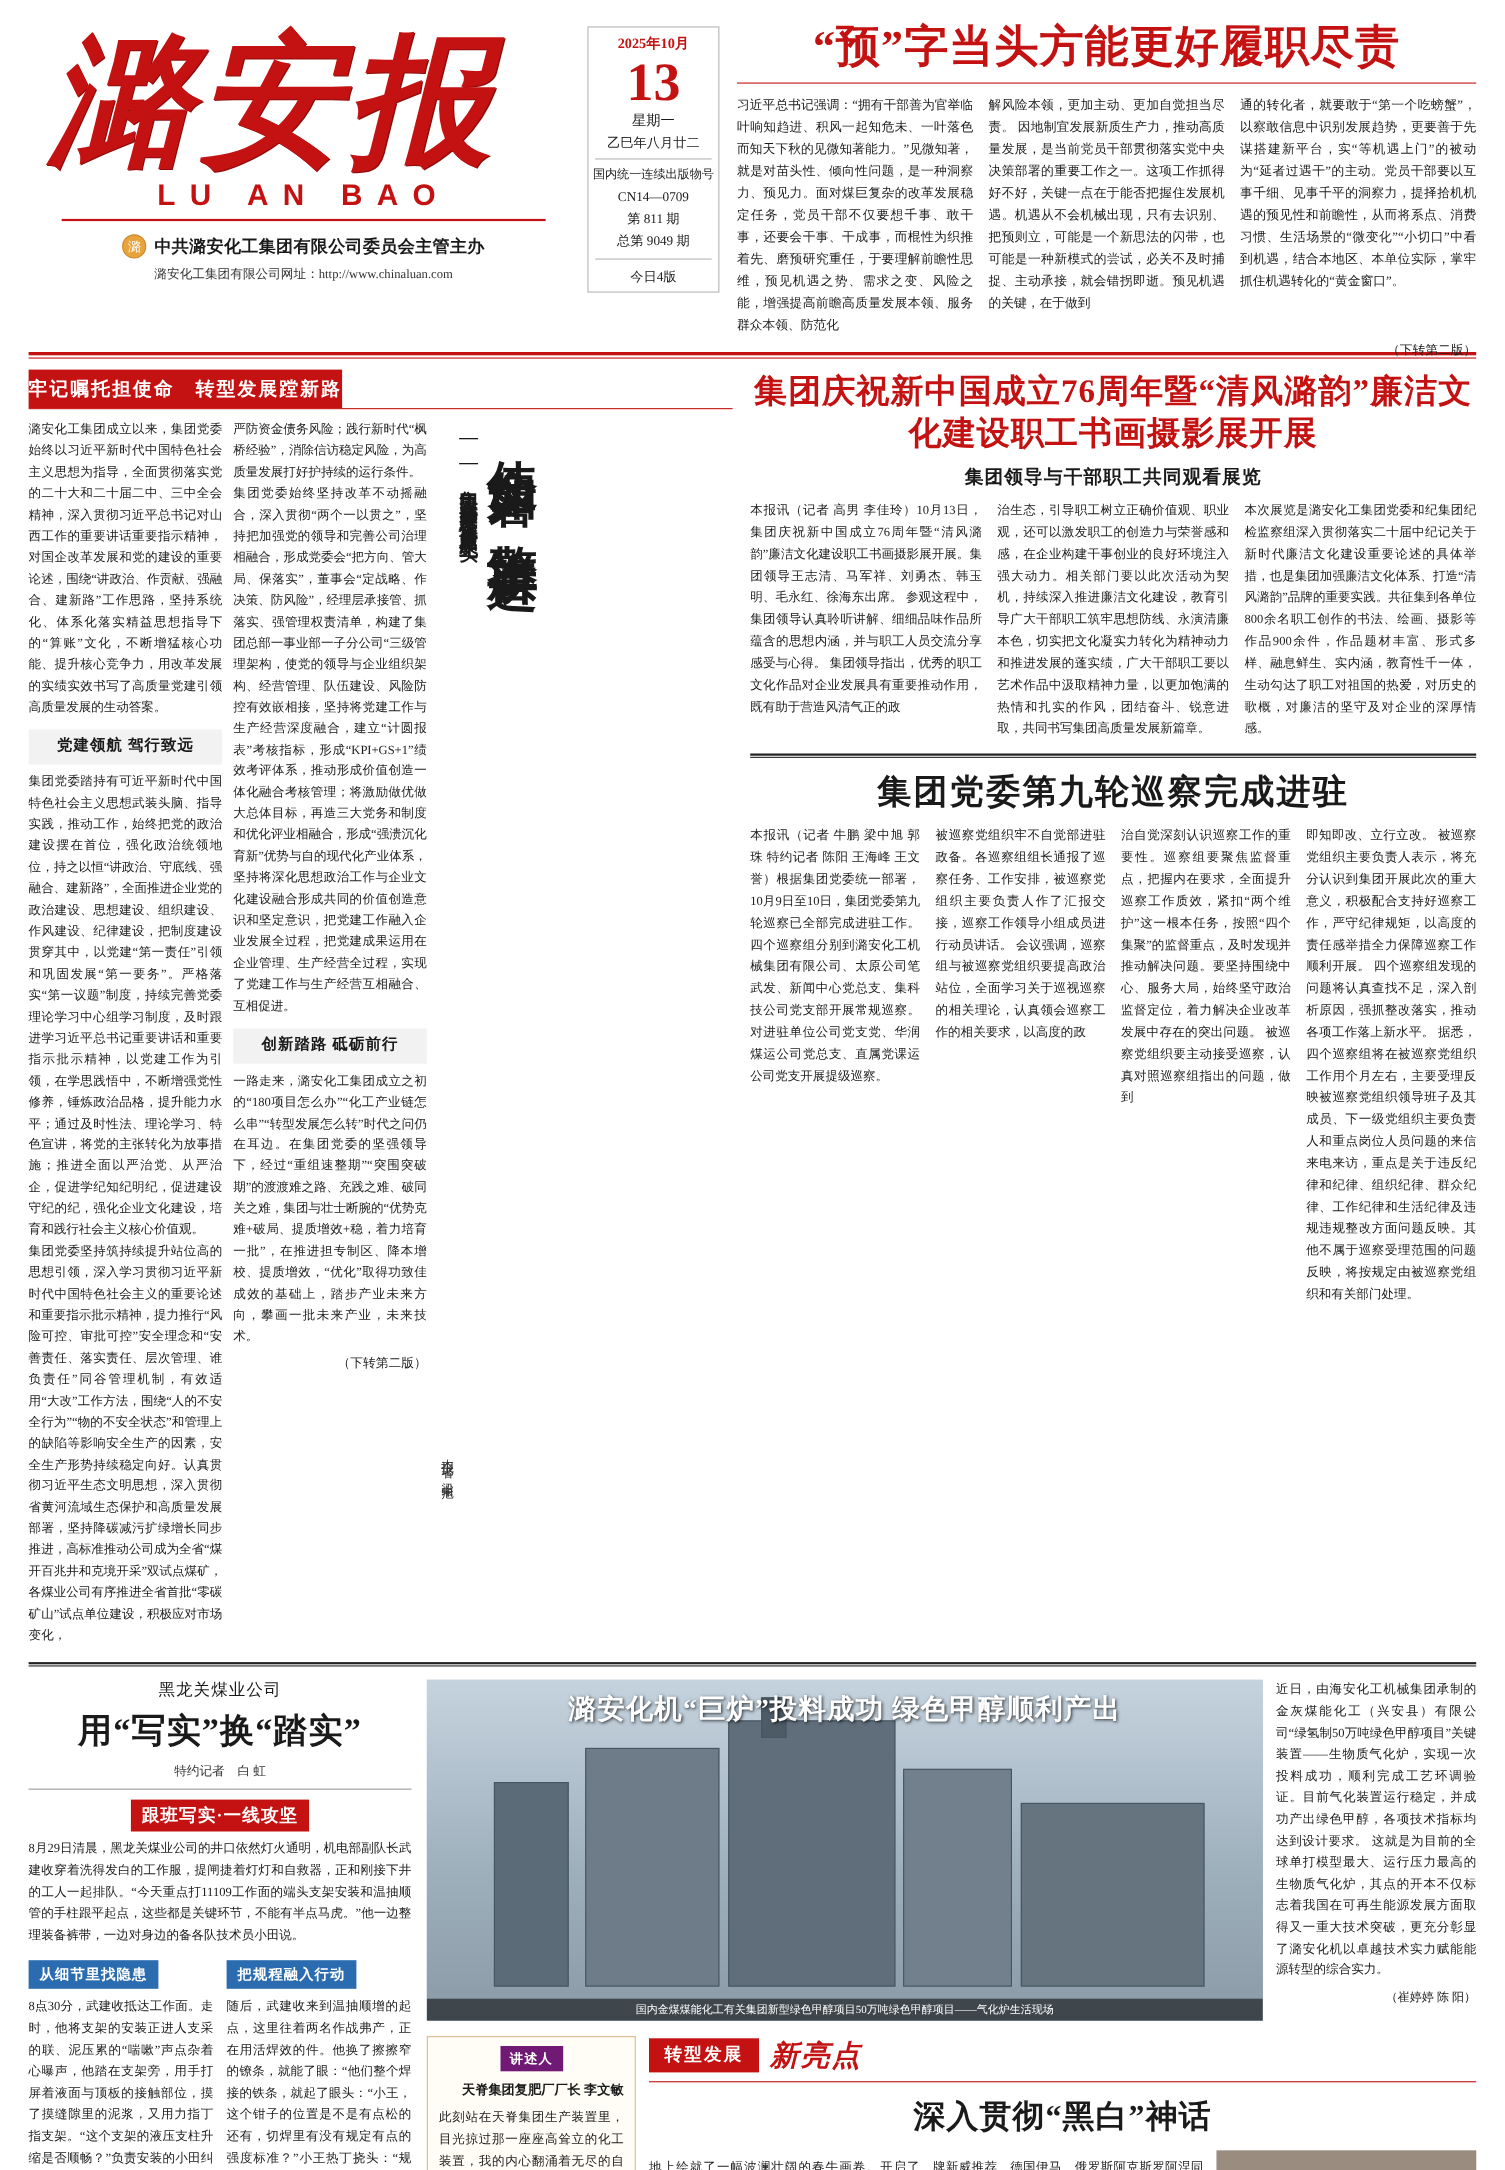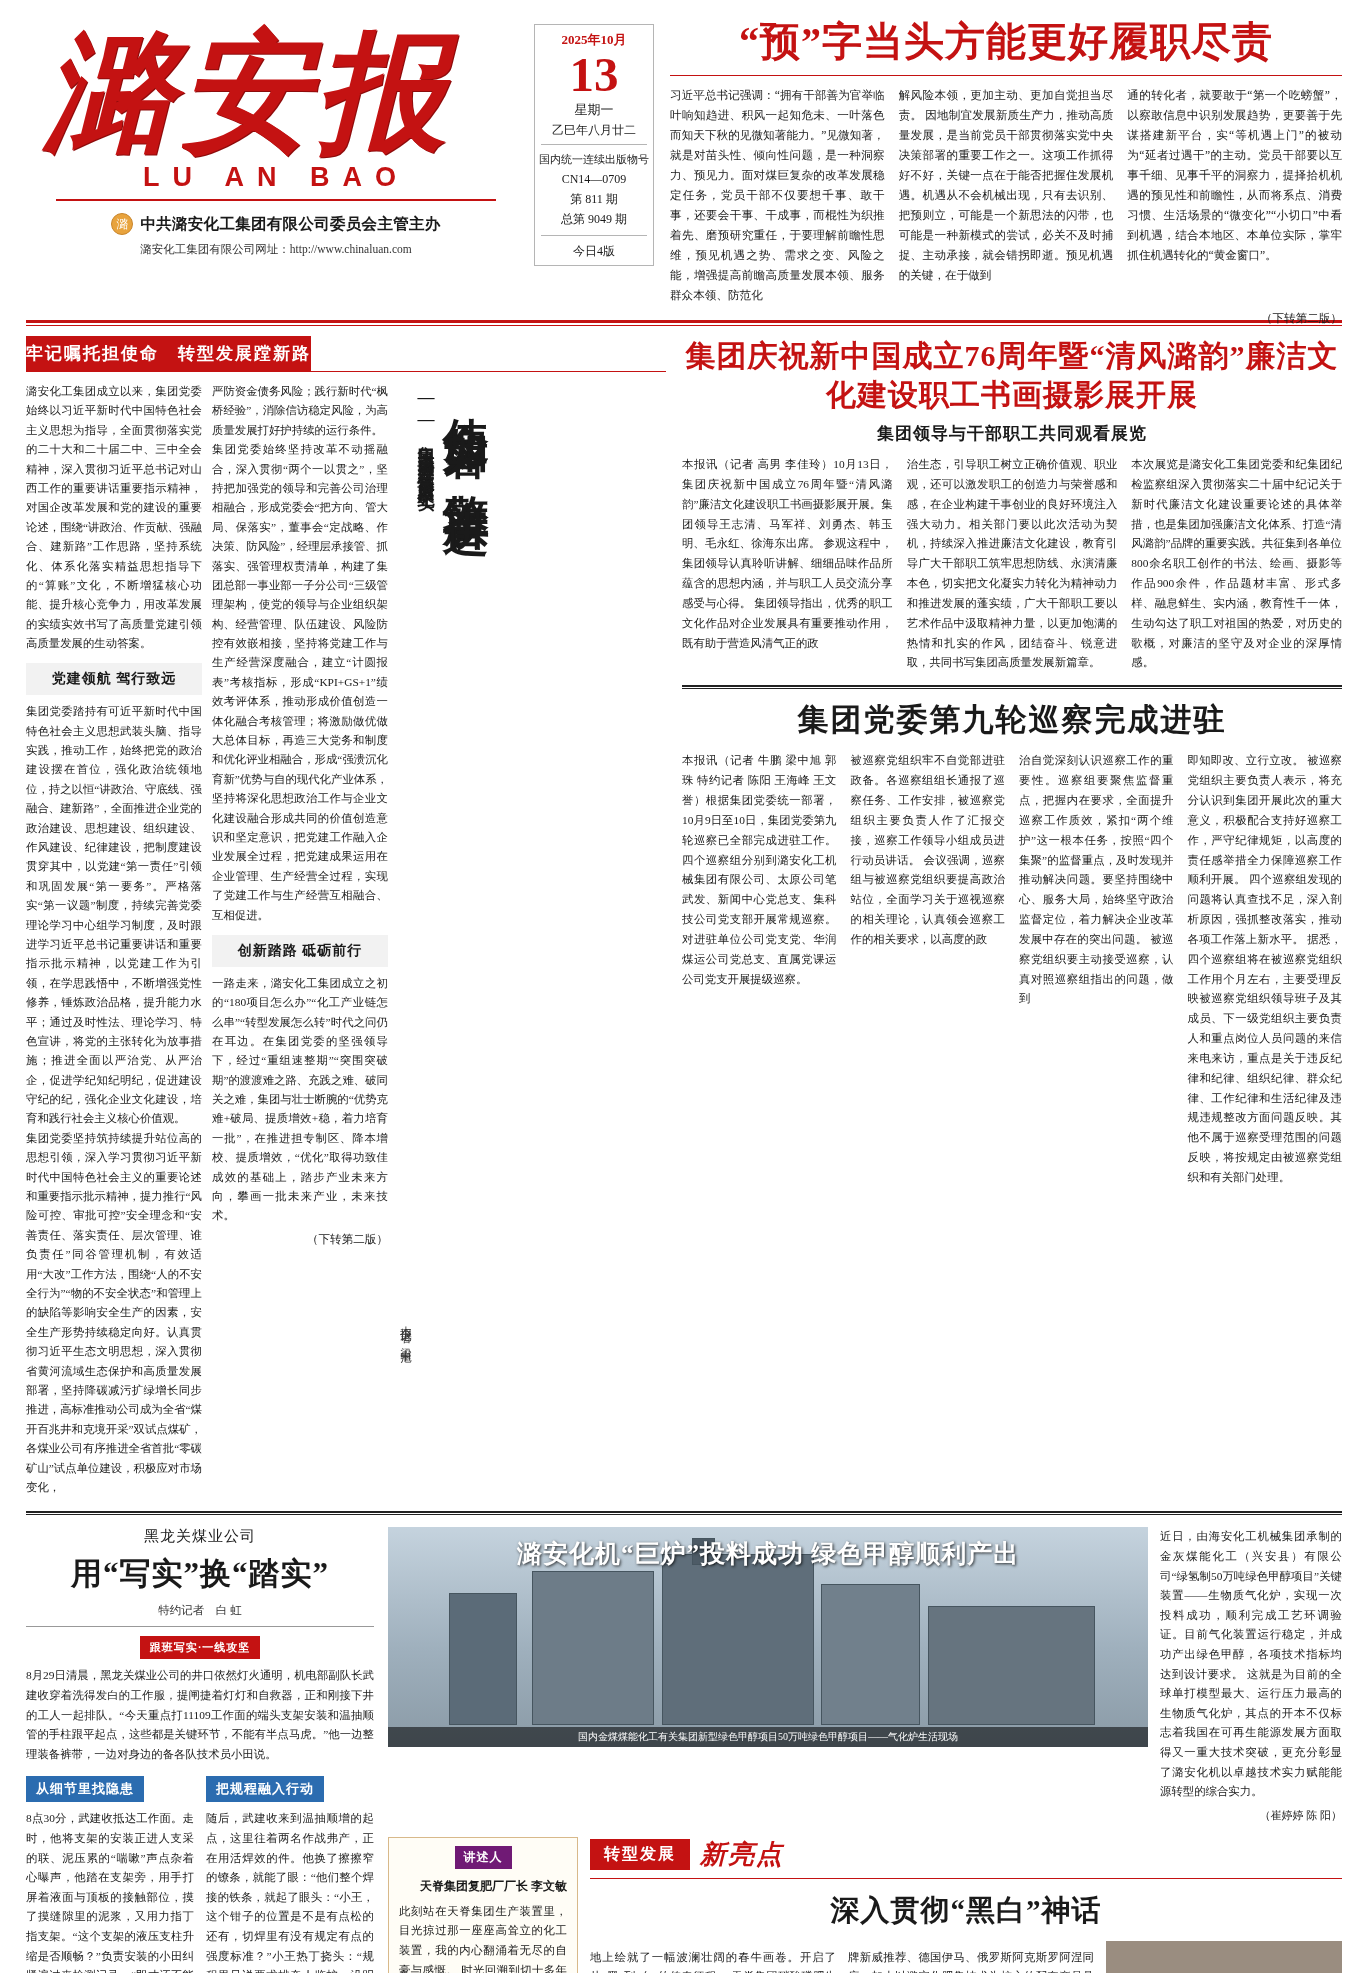--- a/index.html
+++ b/index.html
@@ -127,21 +127,21 @@
   
   .bottom { display: flex; gap: 14px; margin-top: 12px; }
   .bcol1 { width: 348px; }
   .bcol2 { flex: 1; }
 
   .b-sub { text-align: center; font-size: 15px; letter-spacing: 1px; }
   .b-title { text-align: center; font-size: 31px; font-weight: bold; letter-spacing: 1px; margin-top: 7px; }
   .b-author { text-align: center; font-size: 11.5px; margin-top: 8px; color: #333; }
   .tag-red {
     display: inline-block; background: #c41212; color: #fff; font-weight: bold;
-    font-size: 11px; padding: 4px 10px; letter-spacing: 1px;
+    font-size: 16px; padding: 4px 10px; letter-spacing: 1px;
   }
   .tag-blue {
     display: inline-block; background: #2b6cb0; color: #fff; font-weight: bold;
     font-size: 13px; padding: 4px 10px; letter-spacing: 1px;
   }
   .b-text { font-size: 11.4px; line-height: 1.72; text-align: justify; margin-top: 7px; }
   .two-col { display: flex; gap: 12px; }
   .two-col > div { flex: 1; }
 
   .photo {
@@ -305,21 +305,21 @@
           <div><span class="tag-blue">把规程融入行动</span></div>
           <div class="b-text">随后，武建收来到温抽顺增的起点，这里往着两名作战弗产，正在用活焊效的件。他换了擦擦窄的镣条，就能了眼：“他们整个焊接的铁条，就起了眼头：“小王，这个钳子的位置是不是有点松的还有，切焊里有没有规定有点的强度标准？”小王热丁挠头：“规程里只说要求排夸人监护，没明确强度要求……”武建收接过话：“那里是错忤强度不够的，不够设防有当然然棒下来，怎么办？还有，取下钢厚的时候，有没有规定要怎么稳放重物？则才的替工人取下的时候，直接从棚子走来，很容易挑到人。”</div>
         </div>
       </div>
     </div>
 
     <div class="bcol2">
 
       <div style="display:flex; gap:12px;">
         <div style="flex:1;">
-          <div class="photo" style="height:220px;">
+          <div class="photo" style="height:310px;">
             <div class="sky"></div>
             <div class="tower" style="left:8%;top:30%;width:9%;height:60%;"></div>
             <div class="tower" style="left:19%;top:20%;width:16%;height:70%;background:#6d7c88;"></div>
             <div class="tower" style="left:36%;top:12%;width:20%;height:78%;background:#5f6e7a;"></div>
             <div class="tower" style="left:57%;top:26%;width:13%;height:64%;background:#71808c;"></div>
             <div class="tower" style="left:71%;top:36%;width:22%;height:54%;background:#66747f;"></div>
             <div class="tower" style="left:40%;top:5%;width:3%;height:12%;background:#4d5b66;"></div>
             <div class="photo-overlay-title">潞安化机“巨炉”投料成功 绿色甲醇顺利产出</div>
             <div class="photo-strip">国内金煤煤能化工有关集团新型绿色甲醇项目50万吨绿色甲醇项目——气化炉生活现场</div>
           </div>

